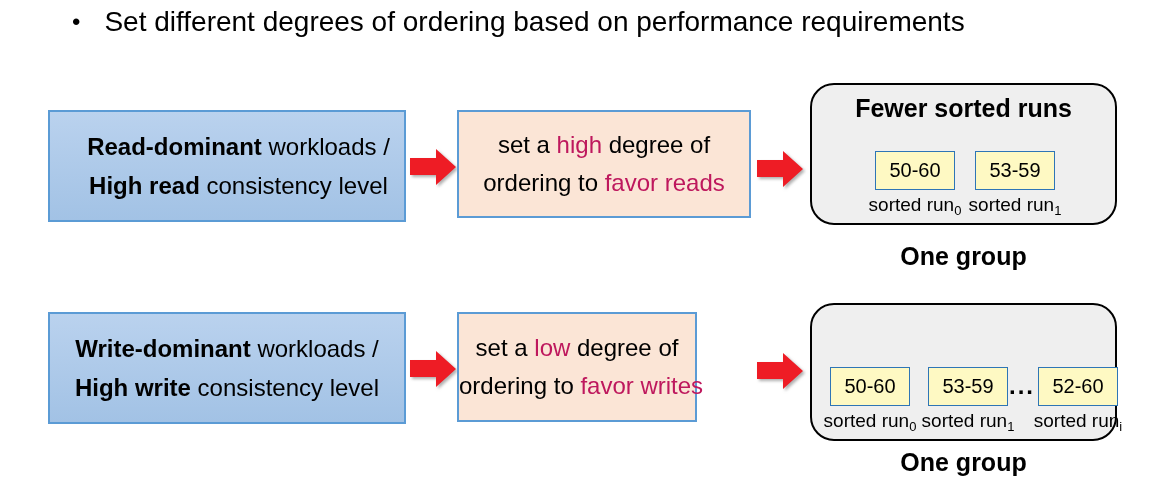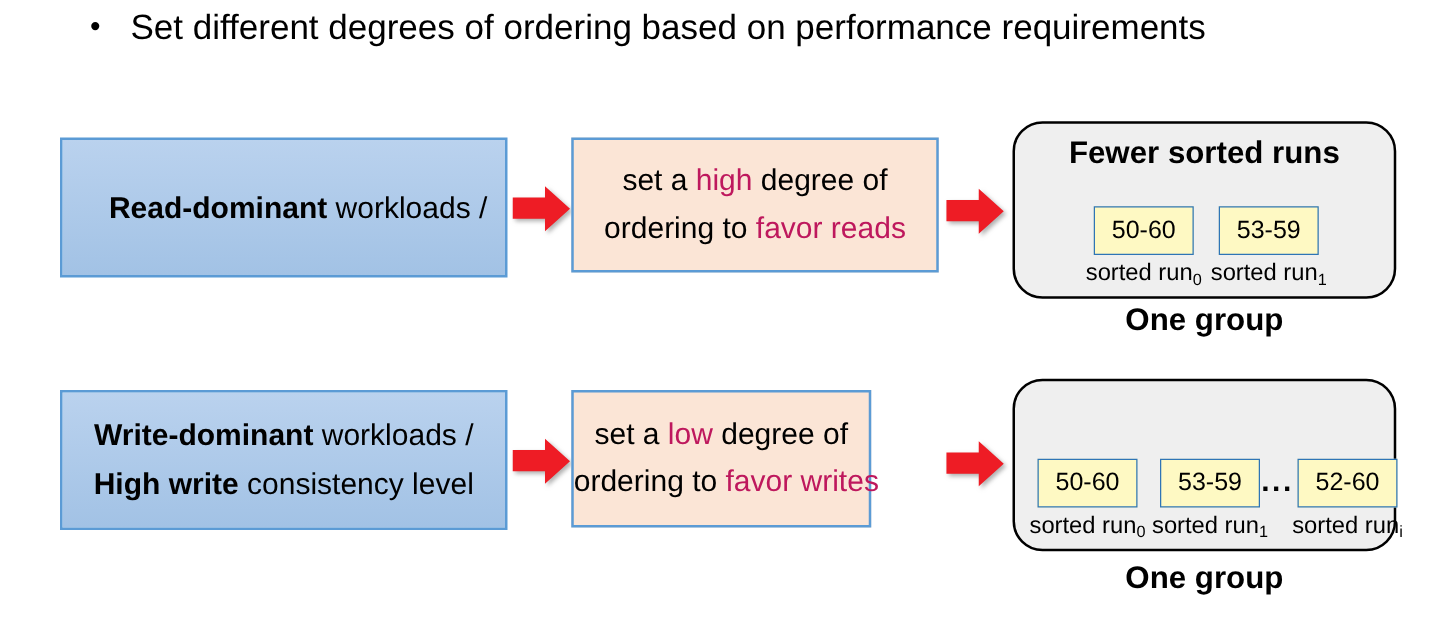--- a/index.html
+++ b/index.html
@@ -128,20 +128,23 @@
 
   <div class="title-row">
     <span class="title-bullet">•</span>
     <span>Set different degrees of ordering based on performance requirements</span>
   </div>
 
   <div class="abs workload-box" style="left:48px; top:110px; width:358px; height:112px;padding-left:23px;">
     <div>
       <b>Read-dominant</b><span> workloads /</span>
     </div>
+    <div>
+      <b>High read</b><span> consistency level</span>
+    </div>
   </div>
 
   <div class="arrow" style="left:410px; top:148px;">
     <svg width="47" height="38" viewBox="0 0 47 38">
         <polygon points="0,10 26,10 26,1 46,19 26,37 26,27 0,27"></polygon>
       </svg>
   </div>
 
   <div class="abs action-box" style="left:457px; top:110px; width:294px; height:108px;">
     <div>
@@ -151,21 +154,21 @@
       <span>ordering to </span><span class="red">favor reads</span>
     </div>
   </div>
 
   <div class="arrow" style="left:757px; top:150px;">
     <svg width="47" height="38" viewBox="0 0 47 38">
         <polygon points="0,10 26,10 26,1 46,19 26,37 26,27 0,27"></polygon>
       </svg>
   </div>
 
-  <div class="abs group-box" style="left:810px; top:97px; width:307px; height:142px;">
+  <div class="abs group-box" style="left:810px; top:83px; width:307px; height:142px;">
     <div class="group-heading" style="top:9px;">Fewer sorted runs</div>
 
     <div class="run" style="left:47px; top:66px;">
       <div class="run-box">50-60</div>
       <div class="run-label"><span>sorted run</span><sub>0</sub></div>
     </div>
 
     <div class="run" style="left:147px; top:66px;">
       <div class="run-box">53-59</div>
       <div class="run-label"><span>sorted run</span><sub>1</sub></div>

